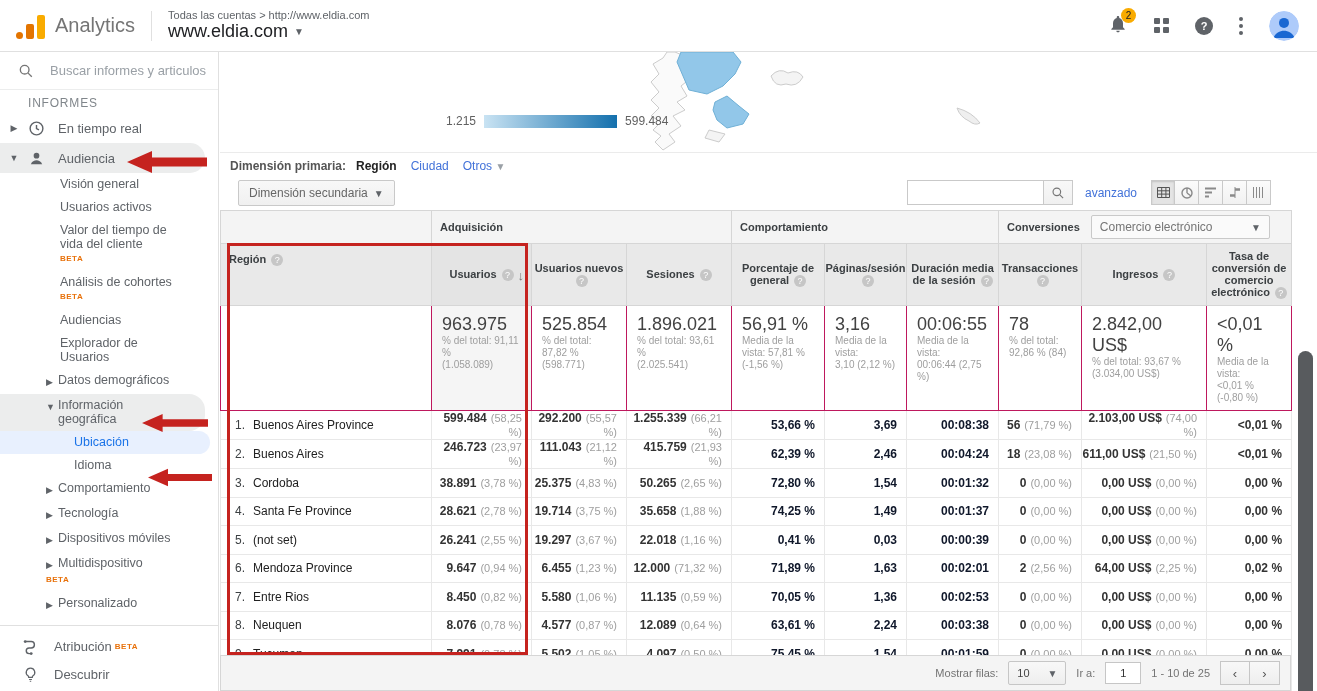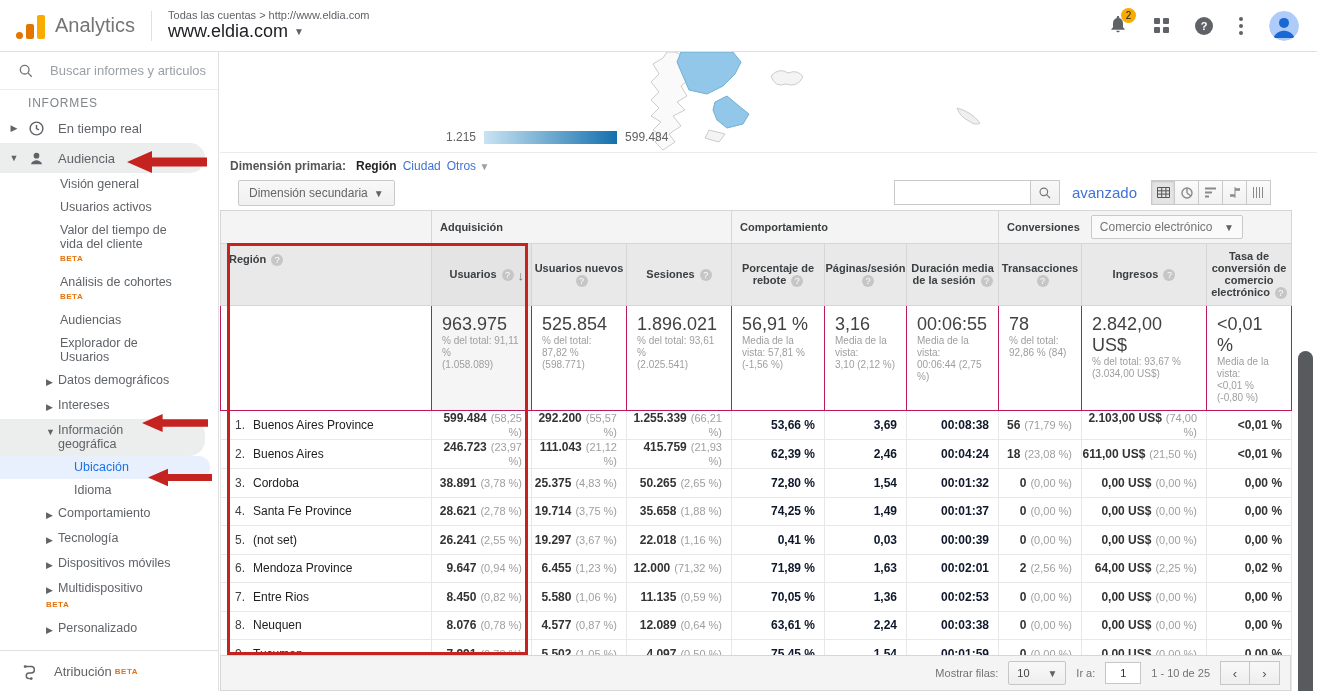--- a/index.html
+++ b/index.html
@@ -58,53 +58,53 @@
   .sb-div { height:1px; background:#e0e0e0; margin:8px 0 6px 0; }
   .nav-bottom { height:28px; display:flex; align-items:center; font-size:13px; color:#5f6368; }
   .nav-bottom .nicon { width:20px; margin-left:20px; display:flex; justify-content:center; }
   .nav-bottom .lbl { margin-left:14px; }
 
   
   .main { position:absolute; top:52px; left:220px; width:1097px; height:639px; background:#fff; }
   .map-section { position:absolute; top:0; left:0; width:1097px; height:100px; background:#fff; }
   .geo-svg { position:absolute; left:395px; top:0; }
   .legend { position:absolute; left:226px; top:62px; display:flex; align-items:center; gap:8px;
-    font-size:12px; color:#616161;margin-top:16px; }
+    font-size:12px; color:#616161; }
   .legend-bar { width:133px; height:13px; background:linear-gradient(to right,#c9e3f3,#1470ad); }
 
   .dim-row { position:absolute; top:100px; left:0; width:1097px; height:26px; border-top:1px solid #ebebeb;
     display:flex; align-items:center; font-size:12px; }
   .dim-row .dlabel { font-weight:bold; color:#555; margin-left:10px; }
   .dim-sel { font-weight:bold; color:#222; margin-left:10px; }
-  .dim-link { color:#4272d9; margin-left:6px; cursor:pointer; }
+  .dim-link { color:#4272d9; margin-left:14px; cursor:pointer; }
   .dim-link .caret { color:#9aa0a6; }
 
   .toolbar-row { position:absolute; top:126px; left:0; width:1097px; height:32px; }
   .btn { display:inline-flex; align-items:center; gap:6px; border:1px solid #c9c9c9; border-radius:2px;
     background:linear-gradient(#f8f8f8,#f0f0f0); color:#666; font-size:12px; padding:5px 10px; cursor:pointer; }
   .sec-dim { position:absolute; left:18px; top:2px; }
   .toolbar-right { position:absolute; right:46px; top:2px; display:flex; align-items:center; }
   .tsearch { width:136px; height:25px; border:1px solid #c9c9c9; border-right:none; padding:0 6px; font-size:12px; outline:none; }
   .tsearch-btn { width:30px; height:25px; border:1px solid #c9c9c9; background:linear-gradient(#f8f8f8,#f0f0f0);
     display:flex; align-items:center; justify-content:center; cursor:pointer; }
-  .adv-link { color:#4272d9; font-size:15px; margin:0 14px 0 12px; cursor:pointer; }
+  .adv-link { color:#4272d9; font-size:12px; margin:0 14px 0 12px; cursor:pointer; }
   .viewgrp { display:flex; }
   .vbtn { width:24px; height:25px; border:1px solid #c9c9c9; border-left:none; background:linear-gradient(#fbfbfb,#f1f1f1);
     display:flex; align-items:center; justify-content:center; cursor:pointer; }
   .vbtn:first-child { border-left:1px solid #c9c9c9; }
   .vbtn.active { background:#e4e4e4; box-shadow:inset 0 1px 2px rgba(0,0,0,.15); }
 
   
   .table-wrap { position:absolute; top:158px; left:0; }
   table { table-layout:fixed; width:1071px; border-collapse:collapse; }
   td, th { vertical-align:middle; }
   .g-row th { height:33px; background:#f4f4f4; border:1px solid #d6d6d6; border-bottom:none;
     font-size:11px; text-align:left; padding-left:8px; color:#3c4043; }
   .g-row th.empty { border-right:none; }
-  .ecom-sel { display:inline-flex; align-items:center; justify-content:space-between; width:152px; height:24px;
+  .ecom-sel { display:inline-flex; align-items:center; justify-content:space-between; width:179px; height:24px;
     border:1px solid #c9c9c9; border-radius:2px; background:#fafafa; color:#757575; font-weight:normal;
     font-size:12px; padding:0 8px; margin-left:8px; cursor:pointer; }
   .h-row th { height:62px; background:#e9e9e9; border:1px solid #d6d6d6; font-size:11px; color:#3c4043;
     text-align:center; position:relative; }
   .h-row th.region-h { text-align:left; vertical-align:top; padding:9px 0 0 8px; }
   .help { display:inline-block; width:12px; height:12px; border-radius:50%; background:#c6c6c6; color:#fff;
     font-size:9px; line-height:12px; text-align:center; margin-left:5px; font-weight:normal; cursor:pointer; }
   .sort-arrow { position:absolute; right:7px; top:50%; transform:translateY(-50%); color:#757575; font-size:13px; font-weight:normal; }
   .sum-row td { height:65px; background:#fff; border:1px solid #be185d; text-align:left; padding:6px 10px; vertical-align:top; }
   .sum-v { font-size:18px; color:#424242; margin-top:2px; }
@@ -219,21 +219,20 @@
     <span class="lbl">Audiencia</span>
   </div>
 
   <div class="nav-sub"><span class="lbl">Visión general</span></div>
   <div class="nav-sub"><span class="lbl">Usuarios activos</span></div>
   <div class="nav-sub"><span class="lbl">Valor del tiempo de vida del cliente</span><span class="beta">BETA</span></div>
   <div class="nav-sub"><span class="lbl">Análisis de cohortes</span><span class="beta">BETA</span></div>
   <div class="nav-sub"><span class="lbl">Audiencias</span></div>
   <div class="nav-sub"><span class="lbl">Explorador de Usuarios</span></div>
   <div class="nav-sub wcaret"><span class="exp">▶</span><span class="lbl">Datos demográficos</span></div>
-  <div class="nav-sub wcaret"><span class="exp">▶</span><span class="lbl">Intereses</span></div>
   <div class="nav-sub wcaret geo-pill"><span class="exp">▼</span><span class="lbl">Información geográfica</span></div>
   <div class="nav-sub nav-sub3 selected"><span class="lbl">Ubicación</span></div>
   <div class="nav-sub nav-sub3"><span class="lbl">Idioma</span></div>
   <div class="nav-sub wcaret"><span class="exp">▶</span><span class="lbl">Comportamiento</span></div>
   <div class="nav-sub wcaret"><span class="exp">▶</span><span class="lbl">Tecnología</span></div>
   <div class="nav-sub wcaret"><span class="exp">▶</span><span class="lbl">Dispositivos móviles</span></div>
   <div class="nav-sub wcaret"><span class="exp">▶</span><span class="lbl">Multidispositivo</span><span class="beta">BETA</span></div>
   <div class="nav-sub wcaret"><span class="exp">▶</span><span class="lbl">Personalizado</span></div>
 
   <div class="sb-div"></div>
@@ -356,21 +355,21 @@
             <span>Comercio electrónico</span>
                 <span class="caret">▼</span>
           </span>
         </th>
       </tr>
       <tr class="h-row">
         <th class="region-h"><span>Región</span><span class="help">?</span></th>
         <th style="background:#e4e4e4;"><span>Usuarios</span><span class="help">?</span><span class="sort-arrow">↓</span></th>
         <th><span>Usuarios nuevos</span><span class="help">?</span></th>
         <th><span>Sesiones</span><span class="help">?</span></th>
-        <th><span>Porcentaje de rebote</span><span class="help">?</span></th>
+        <th><span>Porcentaje de general</span><span class="help">?</span></th>
         <th><span>Páginas/sesión</span><span class="help">?</span></th>
         <th><span>Duración media de la sesión</span><span class="help">?</span></th>
         <th><span>Transacciones</span><span class="help">?</span></th>
         <th><span>Ingresos</span><span class="help">?</span></th>
         <th><span>Tasa de conversión de comercio electrónico</span><span class="help">?</span></th>
       </tr>
       <tr class="sum-row">
         <td></td>
         <td class="sorted">
               <div class="sum-v">963.975</div>

